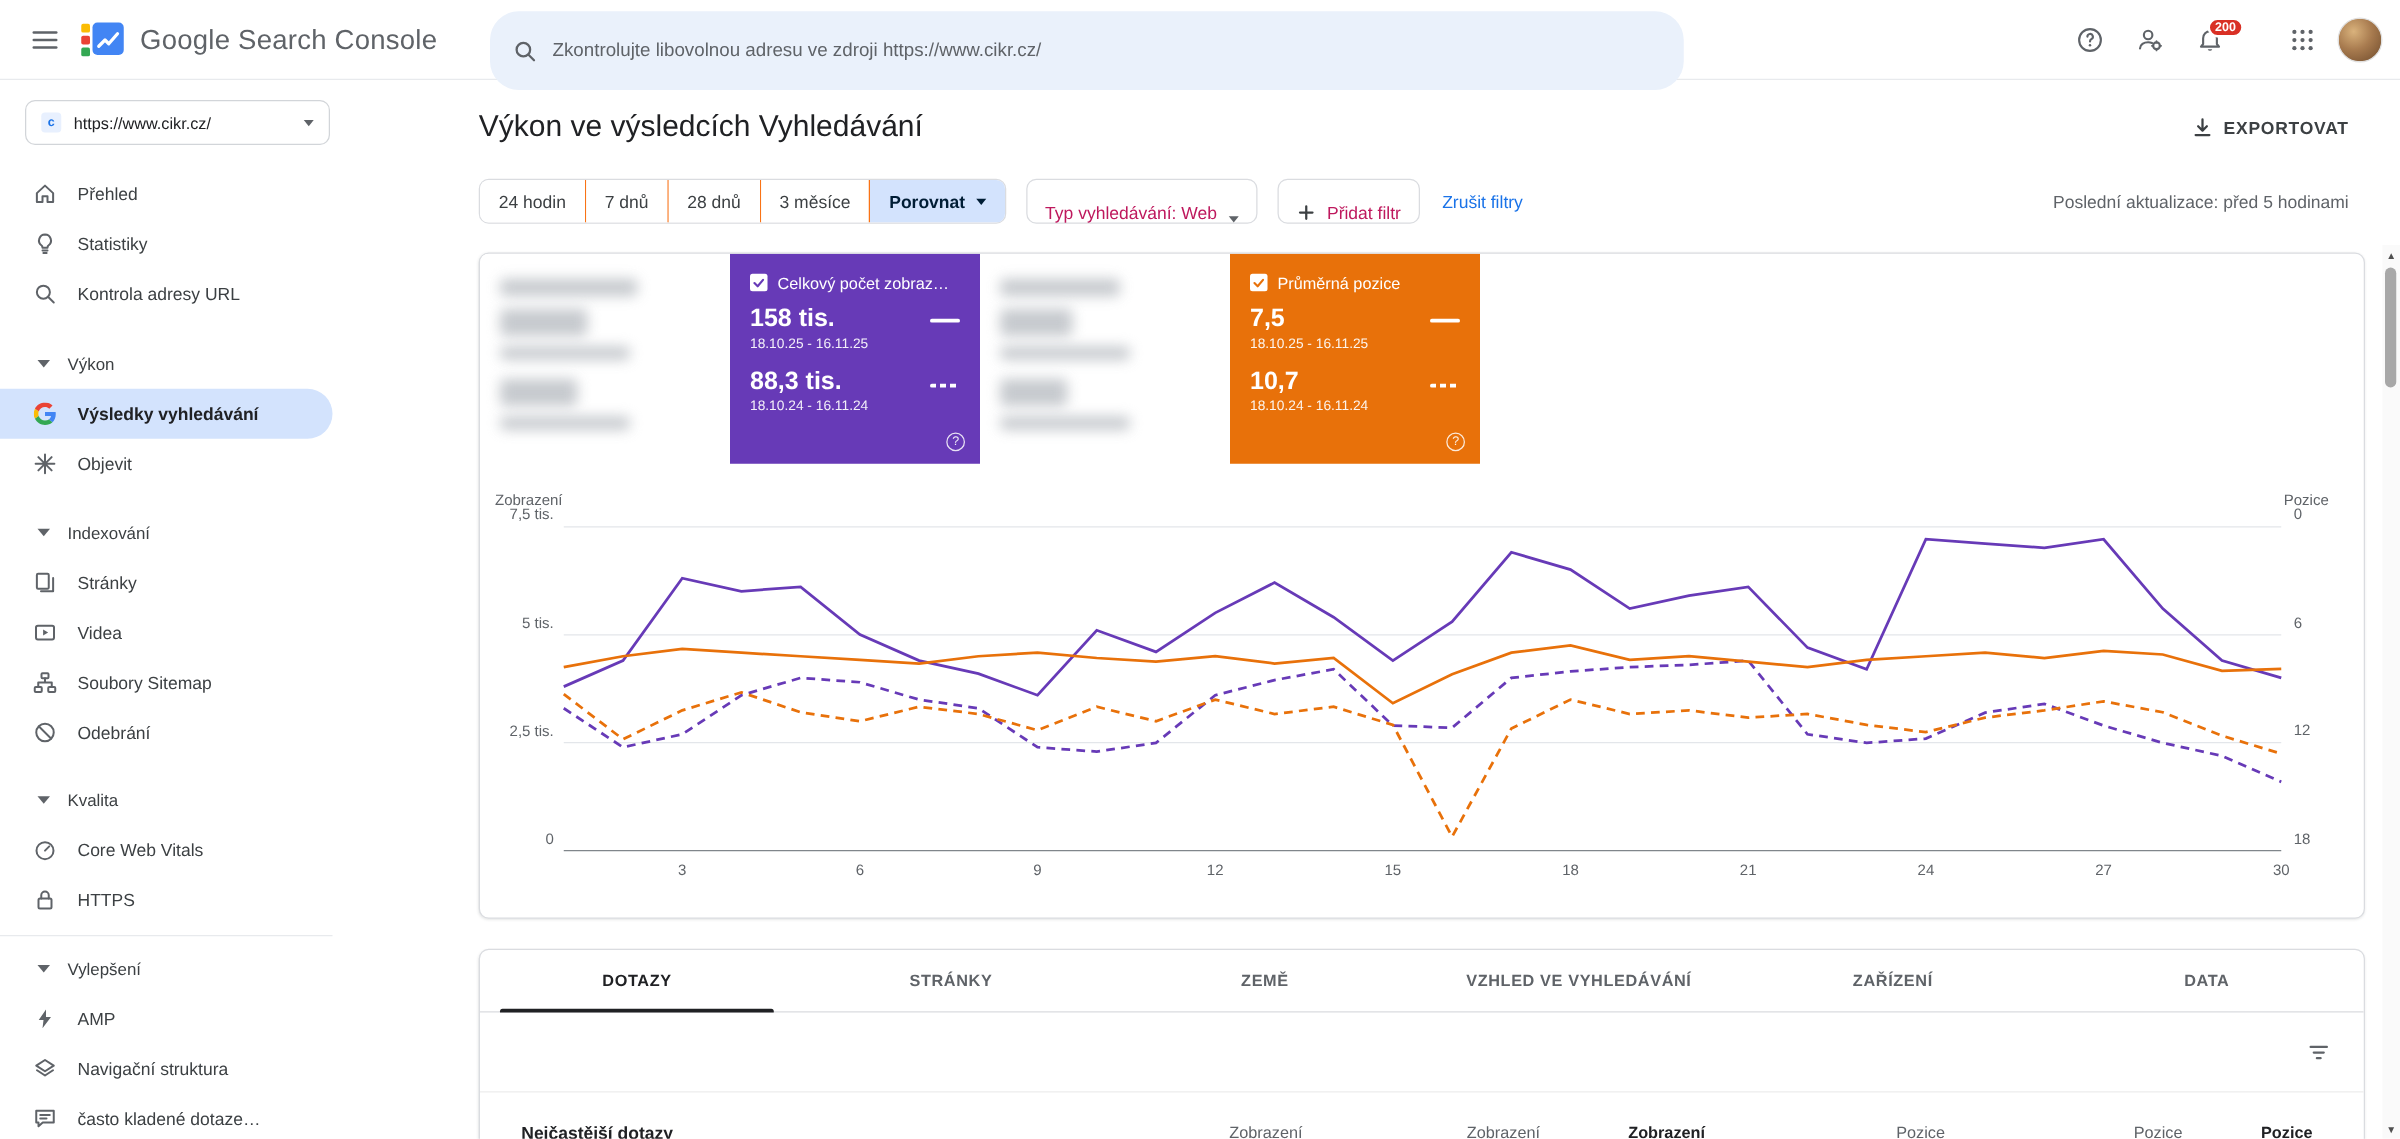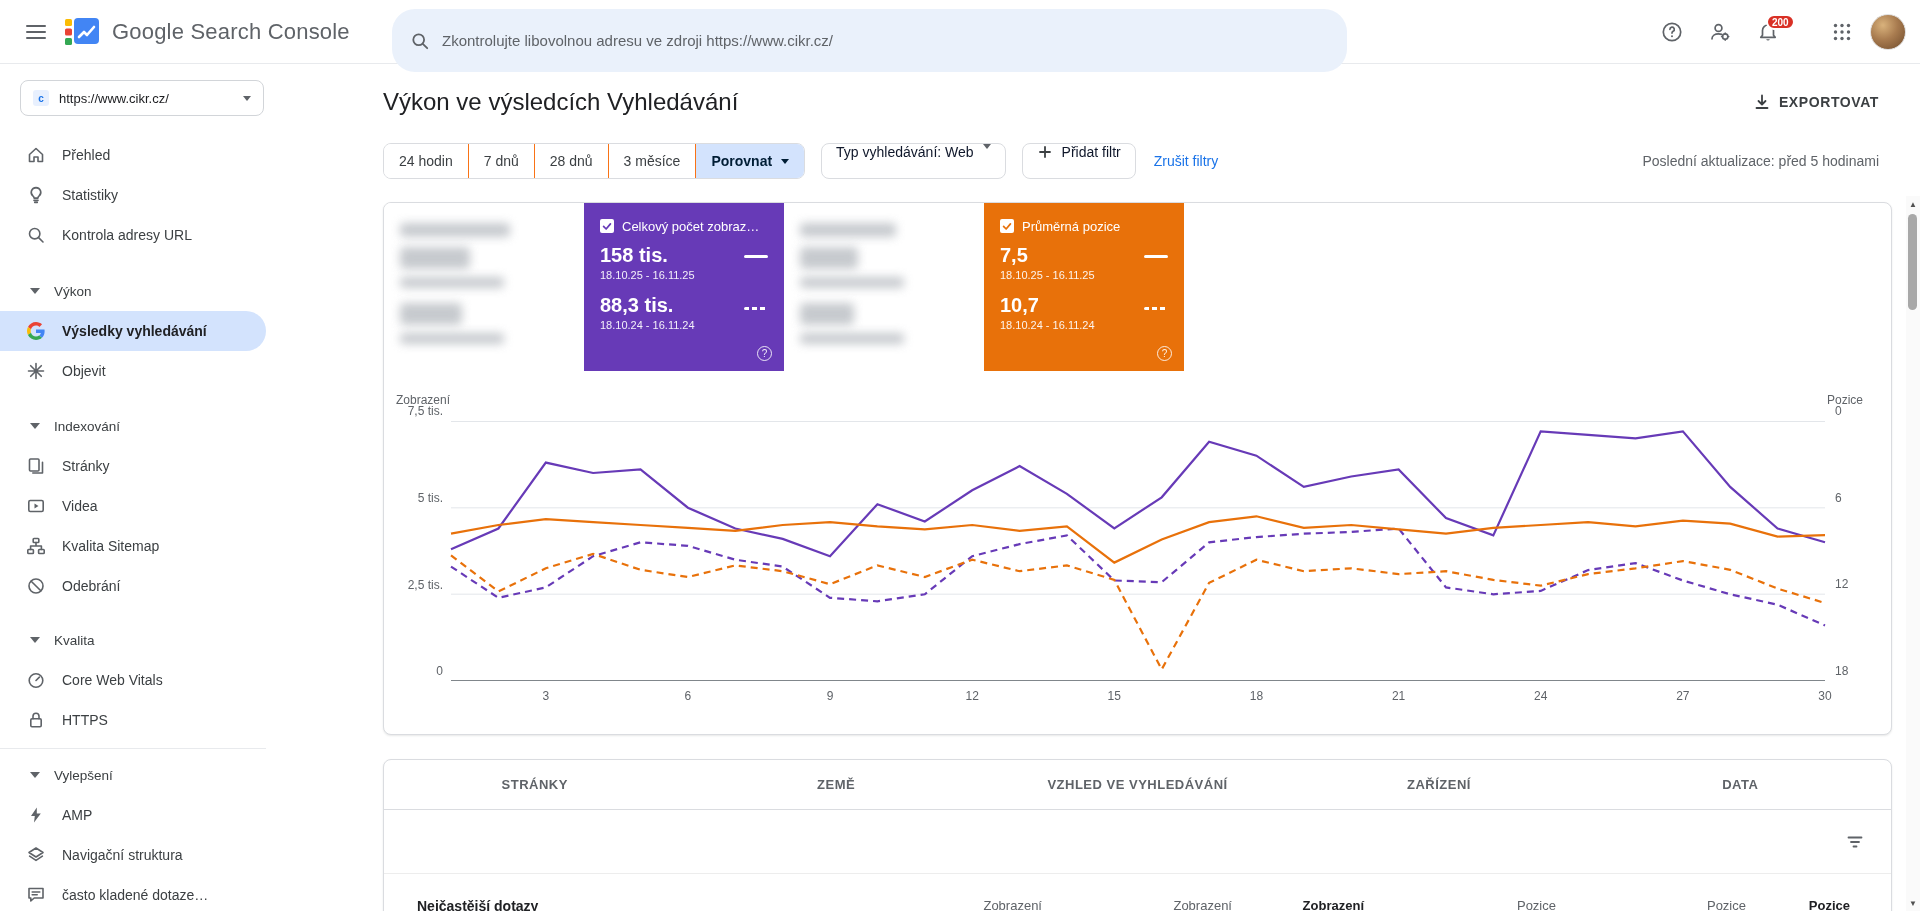--- a/index.html
+++ b/index.html
@@ -77,21 +77,21 @@
   .page-title { font-size:24px; font-weight:normal; color:#202124; }
   .export-btn { position:absolute; right:0; top:0; height:36px; display:flex; align-items:center; gap:8px; }
   .export-btn .lbl { font-size:14px; font-weight:bold; color:#3c4043; letter-spacing:.6px; }
 
   .filter-row { position:absolute; top:79px; left:0; width:100%; height:36px; display:flex; align-items:center; }
   .segmented { display:flex; height:36px; border:1px solid #dadce0; border-radius:8px; overflow:hidden; }
   .segment { display:flex; align-items:center; padding:0 15px; font-size:14px; color:#3c4043; background:#fff; border-right:1px solid #f97316; white-space:nowrap; }
   .segment:last-child { border-right:none; }
   .segment.active { background:#d3e3fd; color:#001d35; font-weight:bold; gap:9px; }
   .segment.active .caret { border-top-color:#001d35; }
-  .chip { height:36px; border:1px solid #dadce0; border-radius:8px; background:#fff; display:flex; align-items:flex-start; padding:0 14px; font-size:14px; color:#0f172a; margin-left:16px; gap:9px; white-space:nowrap; }
+  .chip { height:36px; border:1px solid #dadce0; border-radius:8px; background:#fff; display:flex; align-items:flex-end; padding:0 14px; font-size:14px; color:#be185d; margin-left:16px; gap:9px; white-space:nowrap; }
   .reset-link { margin-left:18px; font-size:14px; color:#1a73e8; white-space:nowrap; }
   .last-update { position:absolute; right:0; font-size:14px; color:#5f6368; white-space:nowrap; }
 
   .panel { position:absolute; left:0; width:1509px; background:#fff; border:1px solid #dadce0; border-radius:8px; box-shadow:0 1px 2px rgba(60,64,67,.12); }
   .chart-panel { top:138px; height:533px; overflow:hidden; }
   .table-panel { top:695px; height:420px; overflow:hidden; }
 
   
   .cards-row { position:absolute; top:0; left:0; height:168px; display:flex; }
   .metric-card { width:200px; height:168px; position:relative; flex:0 0 auto; }
@@ -290,21 +290,21 @@
     </div>
     <div class="nav-item" data-interactable="true">
       <span class="nav-icon" data-interactable="false">
         <svg width="20" height="20" viewBox="0 0 20 20">
           <rect class="icon-stroke" x="7.2" y="2.5" width="5.6" height="4" rx="0.8"></rect>
           <rect class="icon-stroke" x="1.8" y="13.5" width="5.6" height="4" rx="0.8"></rect>
           <rect class="icon-stroke" x="12.6" y="13.5" width="5.6" height="4" rx="0.8"></rect>
           <path class="icon-stroke" d="M10 6.5V10 M10 10H4.6v3.5 M10 10h5.4v3.5"></path>
         </svg>
       </span>
-      <span class="nav-label" data-interactable="false">Kvalita Sitemap</span>
+      <span class="nav-label" data-interactable="false">Soubory Sitemap</span>
     </div>
     <div class="nav-item" data-interactable="true">
       <span class="nav-icon" data-interactable="false">
         <svg width="20" height="20" viewBox="0 0 20 20">
             <circle class="icon-stroke" cx="10" cy="10" r="7"></circle>
             <path class="icon-stroke" d="M5.2 5.2l9.6 9.6"></path>
           </svg>
       </span>
       <span class="nav-label" data-interactable="false">Odebrání</span>
     </div>
@@ -494,20 +494,21 @@
         <span style="left: 805.448px;">18</span>
         <span style="left: 947.586px;">21</span>
         <span style="left: 1089.72px;">24</span>
         <span style="left: 1231.86px;">27</span>
         <span style="left: 1374px;">30</span>
       </div>
   </div>
 
   <div class="panel table-panel" data-interactable="false">
     <div class="tabs-row" data-interactable="false">
+      <div class="tab active" data-interactable="true">DOTAZY</div>
       <div class="tab" data-interactable="true">STRÁNKY</div>
       <div class="tab" data-interactable="true">ZEMĚ</div>
       <div class="tab" data-interactable="true">VZHLED VE VYHLEDÁVÁNÍ</div>
       <div class="tab" data-interactable="true">ZAŘÍZENÍ</div>
       <div class="tab" data-interactable="true">DATA</div>
     </div>
     <div class="table-toolbar">
       <svg data-interactable="true" width="20" height="20" viewBox="0 0 20 20">
         <path d="M3.5 5.5h13 M6 10h8 M8.5 14.5h3" stroke="#5f6368" stroke-width="1.8" stroke-linecap="round"></path>
       </svg>

